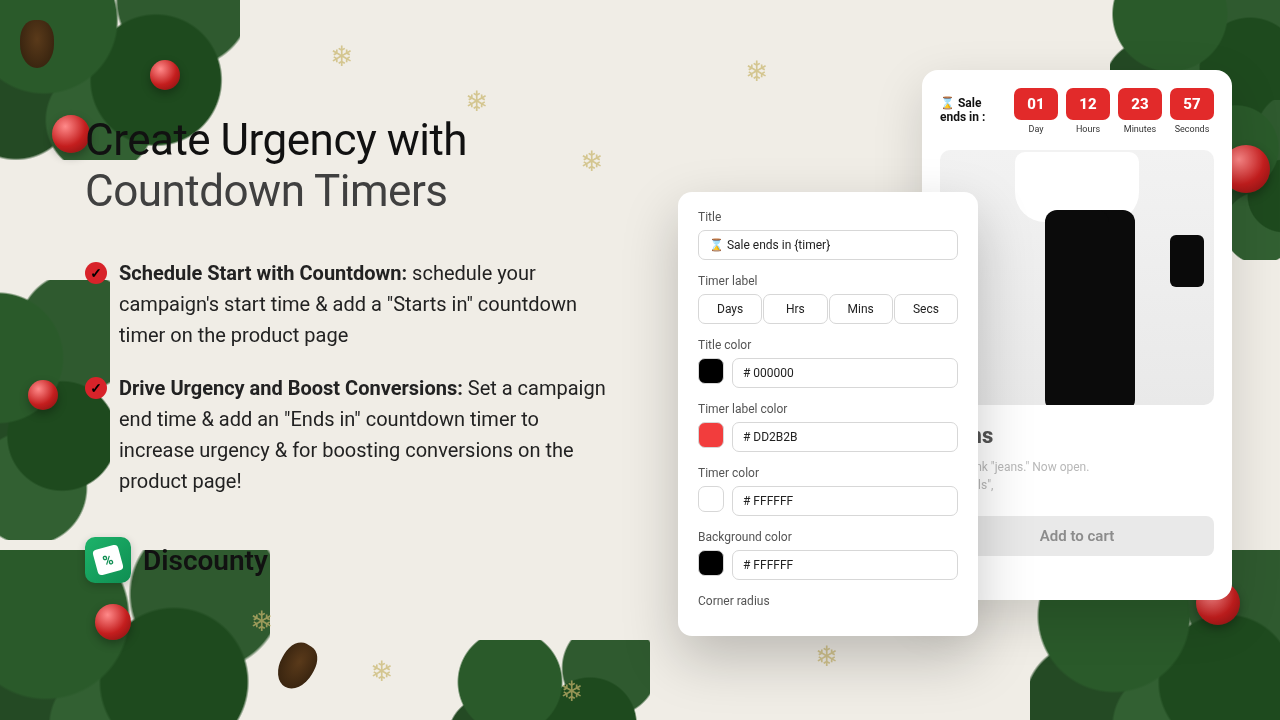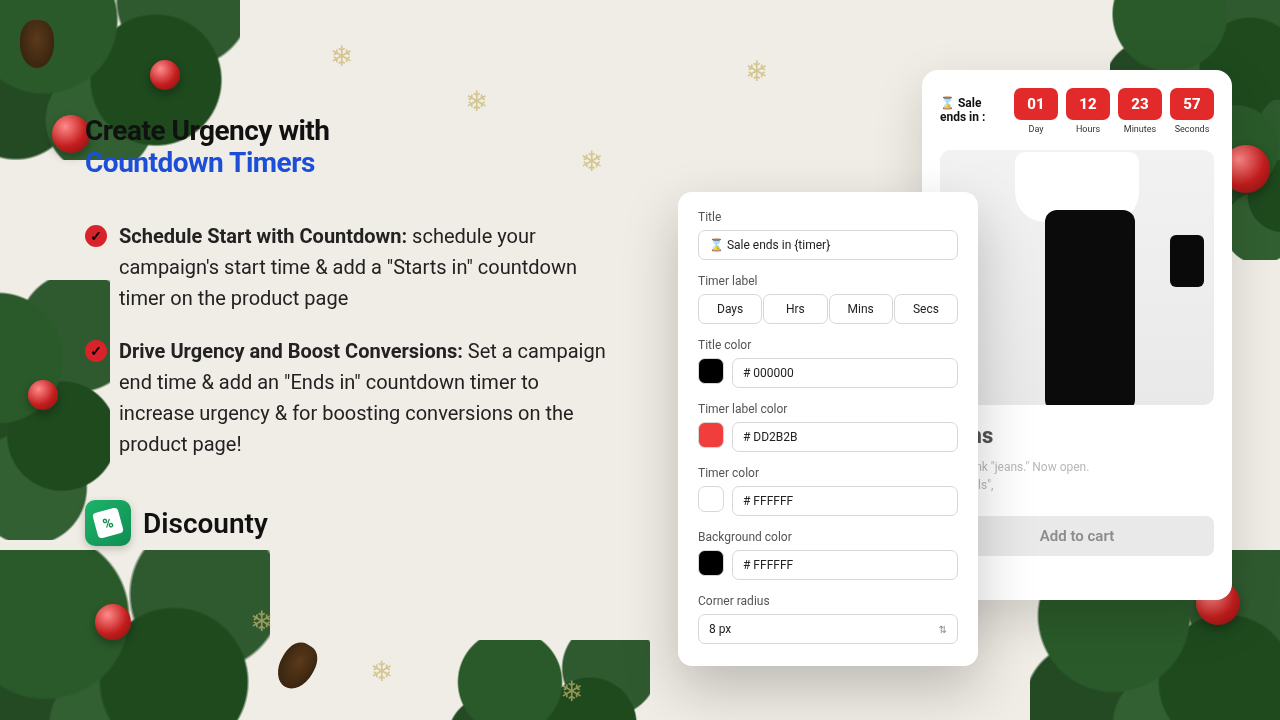--- a/index.html
+++ b/index.html
@@ -49,27 +49,27 @@
   .sf7 { top:640px; left:815px; }
   .sf8 { top:55px;  left:745px; }
 
   .left-col {
     position: absolute;
     left: 85px;
     top: 115px;
     width: 530px;
   }
   .headline {
-    font-size: 28px;
-    font-weight: 700;
+    font-size: 44px;
+    font-weight: 400;
     line-height: 1.15;
     color: #111;
     letter-spacing: -.5px;
   }
-  .headline .accent { color: #1d4ed8; }
+  .headline .accent { color: #404040; }
   .bullets { margin-top: 42px; }
   .bullet { display: flex; gap: 12px; margin-bottom: 22px; }
   .check {
     flex: 0 0 22px; width:22px; height:22px; margin-top:4px;
     background: #d8232a; border-radius: 50%;
     display:flex; align-items:center; justify-content:center;
     color:#000; font-weight:900; font-size:14px;
   }
   .bullet-text { font-size: 20px; line-height: 1.55; color: #222; }
   .bullet-text b { font-weight: 700; }
@@ -303,19 +303,15 @@
     <div class="color-row">
       <div class="swatch sw-black"></div>
       <div class="inp" style="flex:1">
           <span># FFFFFF</span>
         </div>
     </div>
   </div>
 
   <div class="fld" style="margin-bottom:0">
     <div class="fld-label">Corner radius</div>
-    <div class="select">
-      <span>8 px</span>
-      <span class="chev">⇅</span>
-    </div>
   </div>
 
 </div>
 
 </body></html>

